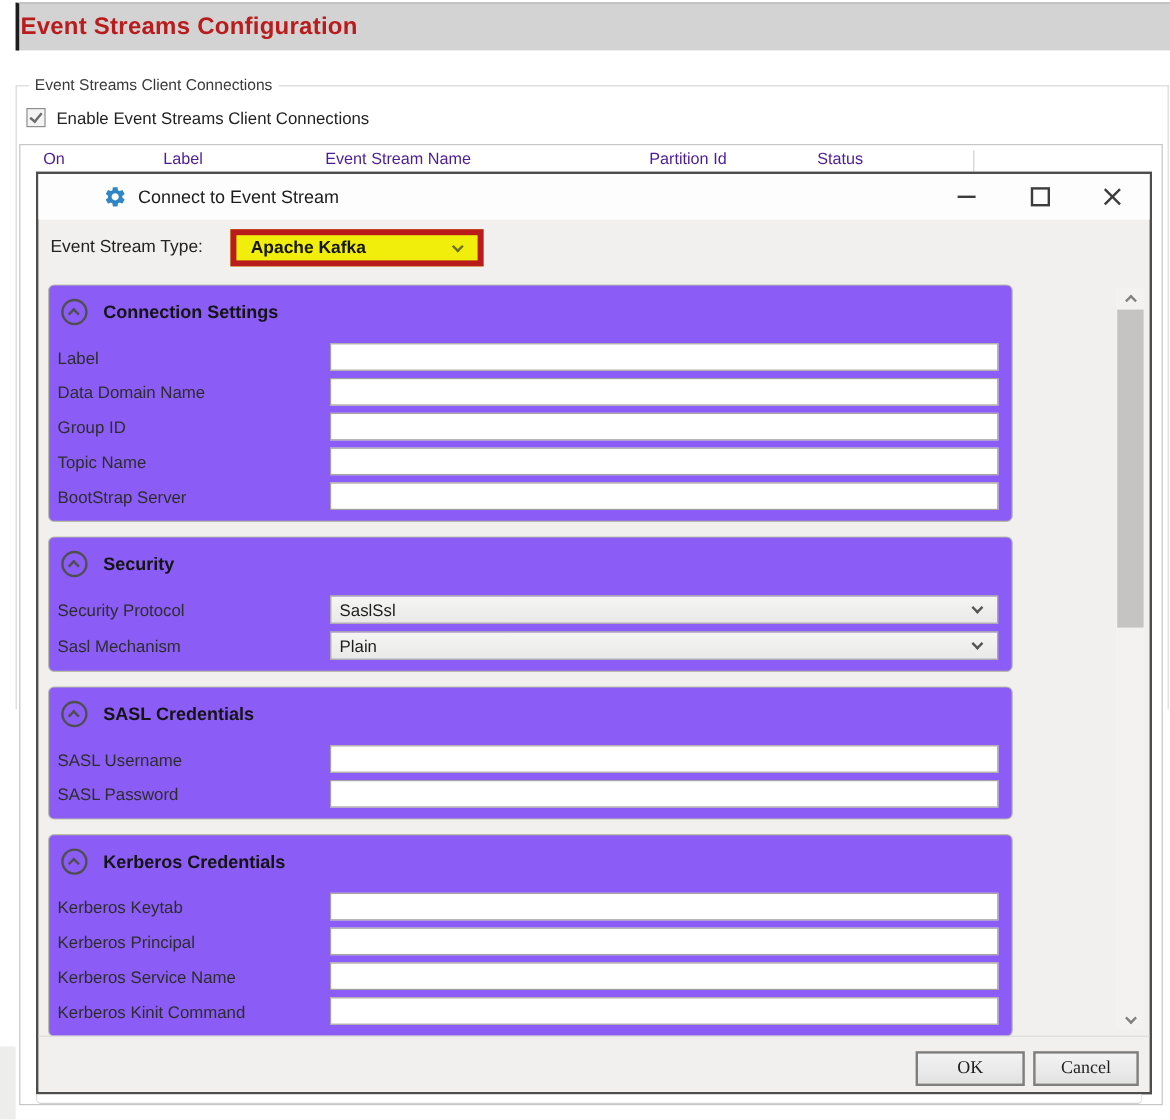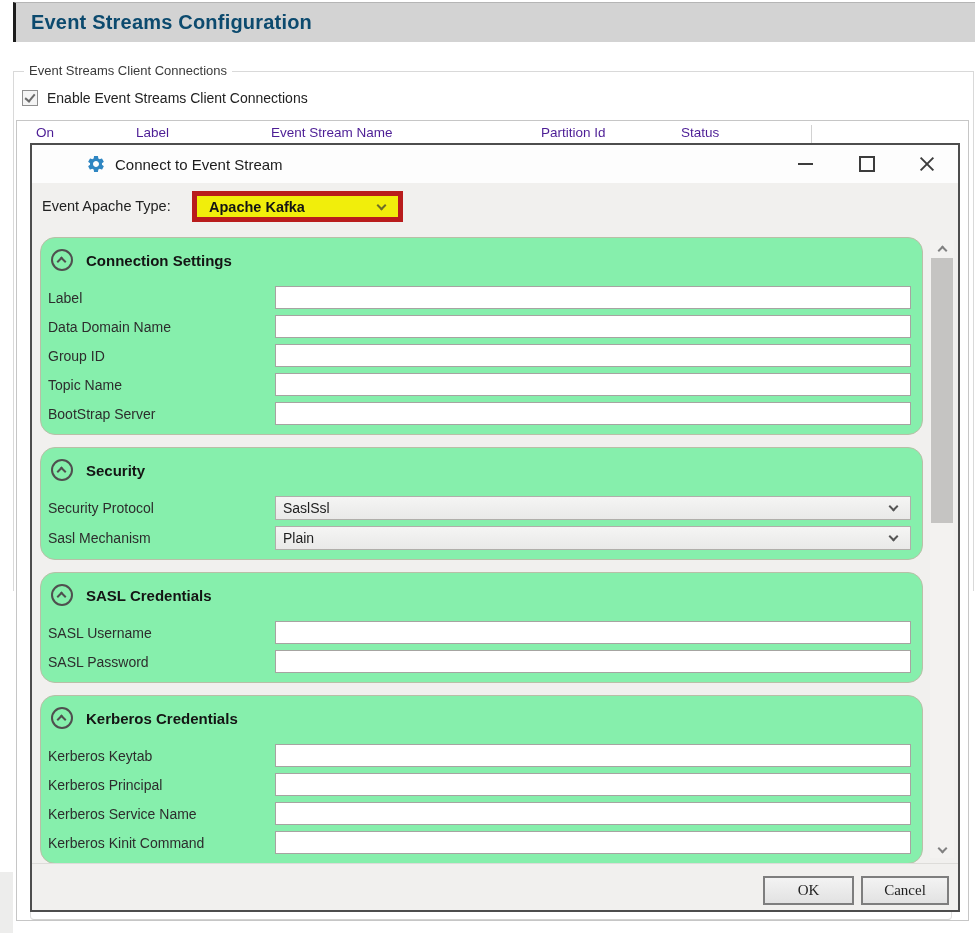--- a/index.html
+++ b/index.html
@@ -3,21 +3,21 @@
 <meta charset="utf-8">
 <style>
   * { margin:0; padding:0; box-sizing:border-box; }
   html,body { width:975px; height:933px; background:#ffffff;
     font-family:"Liberation Sans", sans-serif; overflow:hidden; position:relative; }
 
   
   .page-header { position:absolute; left:13px; top:2px; width:962px; height:40px;
     background:#d3d3d3; border-left:3px solid #1c1c1c; border-top:1px solid #b5b5b5;
     display:flex; align-items:center; }
-  .page-header .title { font-size:20px; font-weight:bold; color:#0c4a6e; padding-left:15px; letter-spacing:.2px; }
+  .page-header .title { font-size:20px; font-weight:bold; color:#b91c1c; padding-left:1px; letter-spacing:.2px; }
 
   .group-box { position:absolute; left:13px; top:71px; width:961px; height:520px;
     border:1px solid #d9d9d9; border-bottom:none; }
   .group-label { position:absolute; left:24px; top:63px; background:#ffffff; padding:0 5px;
     font-size:13px; color:#3a3a3a; }
 
   .checkbox-row { position:absolute; left:22px; top:90px; display:flex; align-items:center; gap:9px; }
   .checkbox { width:16px; height:16px; background:#f4f4f4; border:1px solid #8f8f8f;
     position:relative; display:inline-block; }
   .checkbox .check { position:absolute; left:4px; top:1px; width:6px; height:10px;
@@ -56,22 +56,22 @@
   .type-label { position:absolute; left:10px; top:0; line-height:31px; font-size:14.5px; color:#222; }
   .combo-highlight { position:absolute; left:160px; top:0; width:211px; height:31px;
     background:var(--highlight-yellow,#f1ee0b); border:5px solid #b91c1c;
     display:flex; align-items:center; cursor:default; }
   .combo-highlight .val { font-size:14.5px; font-weight:600; color:#141414; padding-left:12px; flex:1; }
   .chev { display:inline-block; width:7px; height:7px; border-right:2px solid #6d6d28;
     border-bottom:2px solid #6d6d28; transform:rotate(45deg); margin-right:13px; margin-top:-3px; }
 
   .scroll-viewport { position:absolute; left:0; top:88px; width:926px; height:631px;
     border-bottom:1px solid #dddcd9; overflow:hidden; }
-  .section { margin:4px 0 12px 8px; width:883px; border:1px solid var(--section-border,#b9bfa7);
-    border-radius:15px; background:#86efac; padding:9px 0 3px 7px; }
+  .section { margin:4px 0 12px 8px; width:804px; border:1px solid var(--section-border,#b9bfa7);
+    border-radius:5px; background:#8b5cf6; padding:9px 0 3px 7px; }
   .section-header { display:flex; align-items:center; gap:13px; padding:2px 0 15px 3px; }
   .collapse-icon { width:22px; height:22px; border:2px solid #4f4f4f; border-radius:50%;
     position:relative; flex:0 0 auto; cursor:default; }
   .collapse-icon .up { position:absolute; left:5px; top:7px; width:7px; height:7px;
     border-right:2px solid #4f4f4f; border-bottom:2px solid #4f4f4f; transform:rotate(-135deg); }
   .section-title { font-size:15px; font-weight:bold; color:#141414; }
   .field-row { display:flex; align-items:center; height:23px; margin-bottom:6px; }
   .field-label { flex:0 0 227px; font-size:14px; color:#2d2d2d; }
   .field-row input[type=text] { flex:1; height:23px; margin-right:11px; border:1px solid #a6a4a1;
     background:#ffffff; font-size:13.5px; padding:0 5px; outline:none; }
@@ -145,21 +145,21 @@
       </span>
     <span class="winbtn btn-close">
         <span class="glyph-close">
           <i></i>
           <i></i>
         </span>
       </span>
   </div>
 
   <div class="type-row">
-    <span class="type-label">Event Apache Type:</span>
+    <span class="type-label">Event Stream Type:</span>
     <div class="combo-highlight">
       <span class="val">Apache Kafka</span>
       <span class="chev"></span>
     </div>
   </div>
 
   <div class="scroll-viewport">
 
     <div class="section">
       <div class="section-header">

